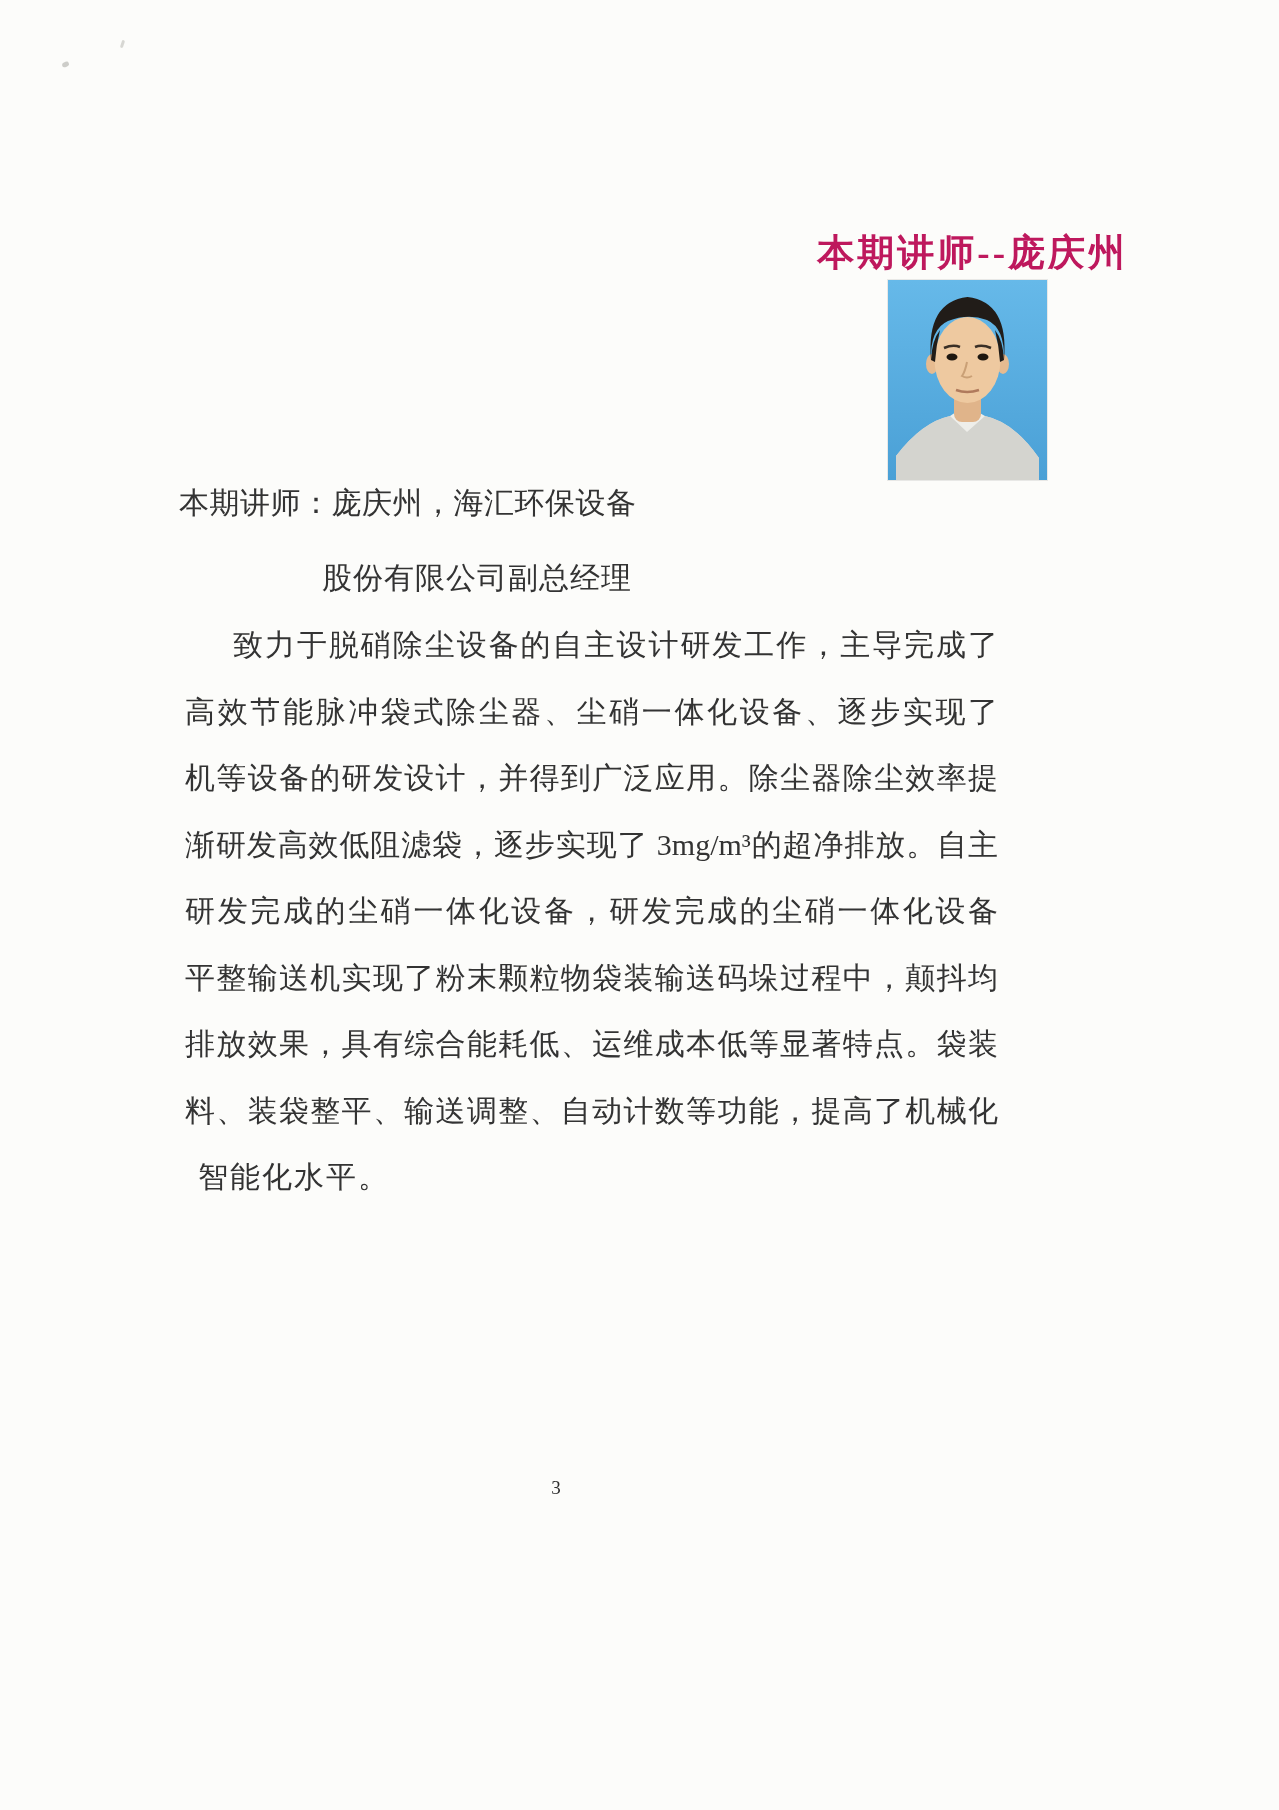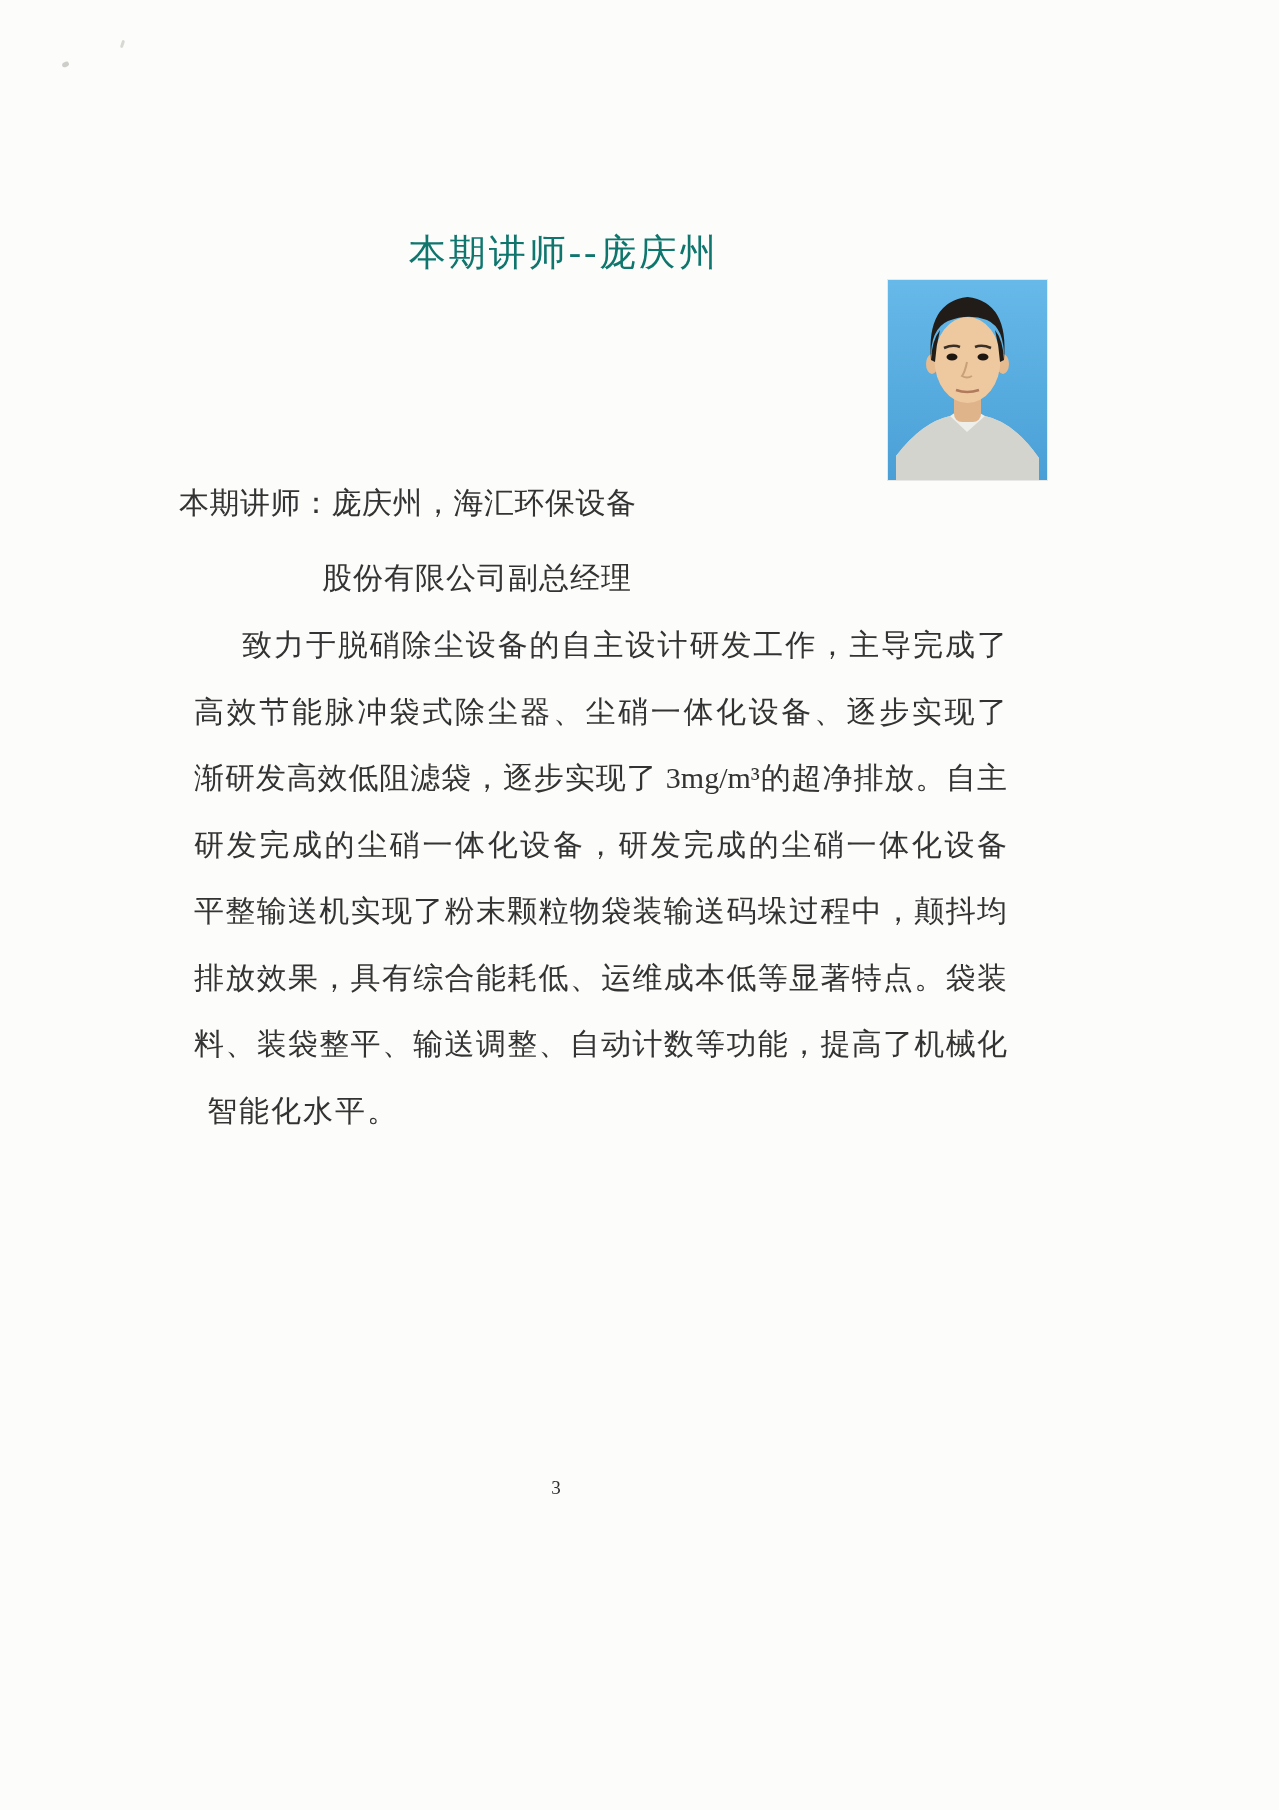--- a/index.html
+++ b/index.html
@@ -7,39 +7,39 @@
     position:relative;
     width:1279px;height:1810px;
     margin:0 auto;
     background:#fcfcfa;
     overflow:hidden;
     font-family:"Liberation Serif","DejaVu Serif",serif;
     color:#333;
   }
   .doc-title{
     position:absolute;left:0;top:228px;width:1128px;
-    text-align:center;
-    font-size:37px;font-weight:normal;letter-spacing:3px;
-    color:#0f766e;
+    text-align:right;
+    font-size:37px;font-weight:bold;letter-spacing:3px;
+    color:#be185d;
   }
   .photo-frame{
     position:absolute;left:888px;top:280px;width:159px;height:200px;
     box-shadow:0 0 0 1px rgba(0,0,0,0.08);
   }
   .photo-frame svg{display:block;}
   .intro-line1{
     position:absolute;left:179px;top:483px;
     font-size:30px;letter-spacing:0.5px;white-space:nowrap;
   }
   .intro-line2{
     position:absolute;left:322px;top:558px;
     font-size:30px;letter-spacing:1px;white-space:nowrap;
   }
   .para{
-    position:absolute;left:194px;top:612px;width:813px;
+    position:absolute;left:185px;top:612px;width:813px;
     font-size:30px;
   }
   .para .line{
     height:66.5px;line-height:66.5px;
     text-align:justify;text-align-last:justify;
     text-justify:inter-character;
     overflow:hidden;
   }
   .para .line.indent{text-indent:48px;}
   .para .line.last{text-align-last:left;letter-spacing:2px;margin-left:13px;}
@@ -107,20 +107,21 @@
     </svg>
   </div>
 
   <div class="intro-line1">本期讲师：庞庆州，海汇环保设备</div>
 
   <div class="intro-line2">股份有限公司副总经理</div>
 
   <div class="para">
     <div class="line indent">致力于脱硝除尘设备的自主设计研发工作，主导完成了</div>
     <div class="line">高效节能脉冲袋式除尘器、尘硝一体化设备、逐步实现了</div>
+    <div class="line">机等设备的研发设计，并得到广泛应用。除尘器除尘效率提</div>
     <div class="line">渐研发高效低阻滤袋，逐步实现了 3mg/m³的超净排放。自主</div>
     <div class="line">研发完成的尘硝一体化设备，研发完成的尘硝一体化设备</div>
     <div class="line">平整输送机实现了粉末颗粒物袋装输送码垛过程中，颠抖均</div>
     <div class="line">排放效果，具有综合能耗低、运维成本低等显著特点。袋装</div>
     <div class="line">料、装袋整平、输送调整、自动计数等功能，提高了机械化</div>
     <div class="line last">智能化水平。</div>
   </div>
 
   <div class="page-number">3</div>
 

